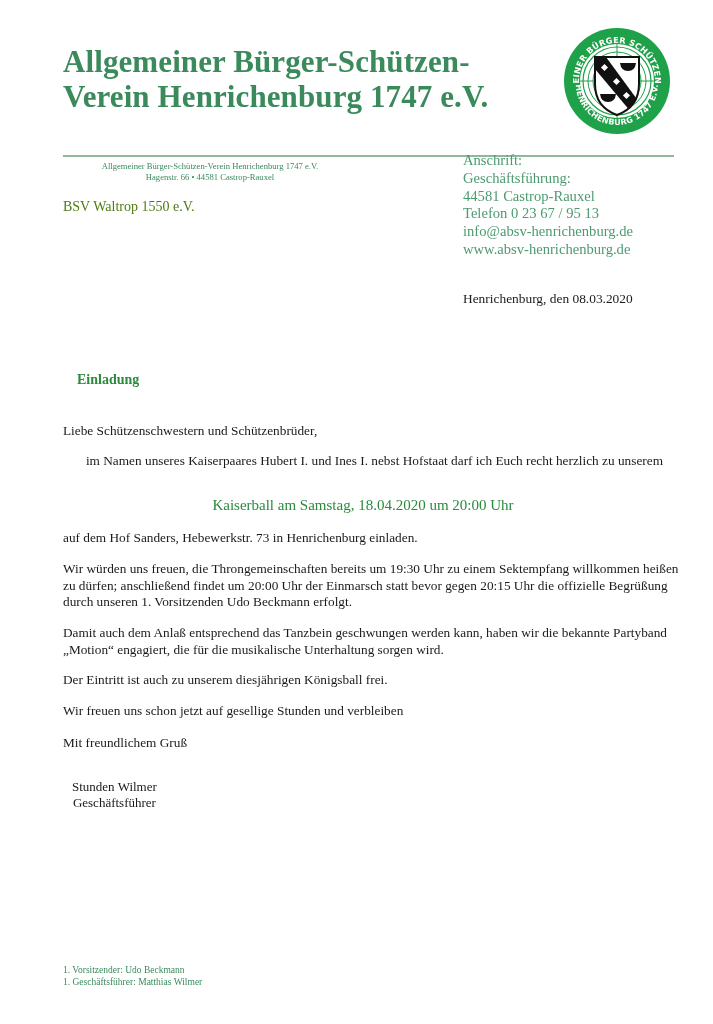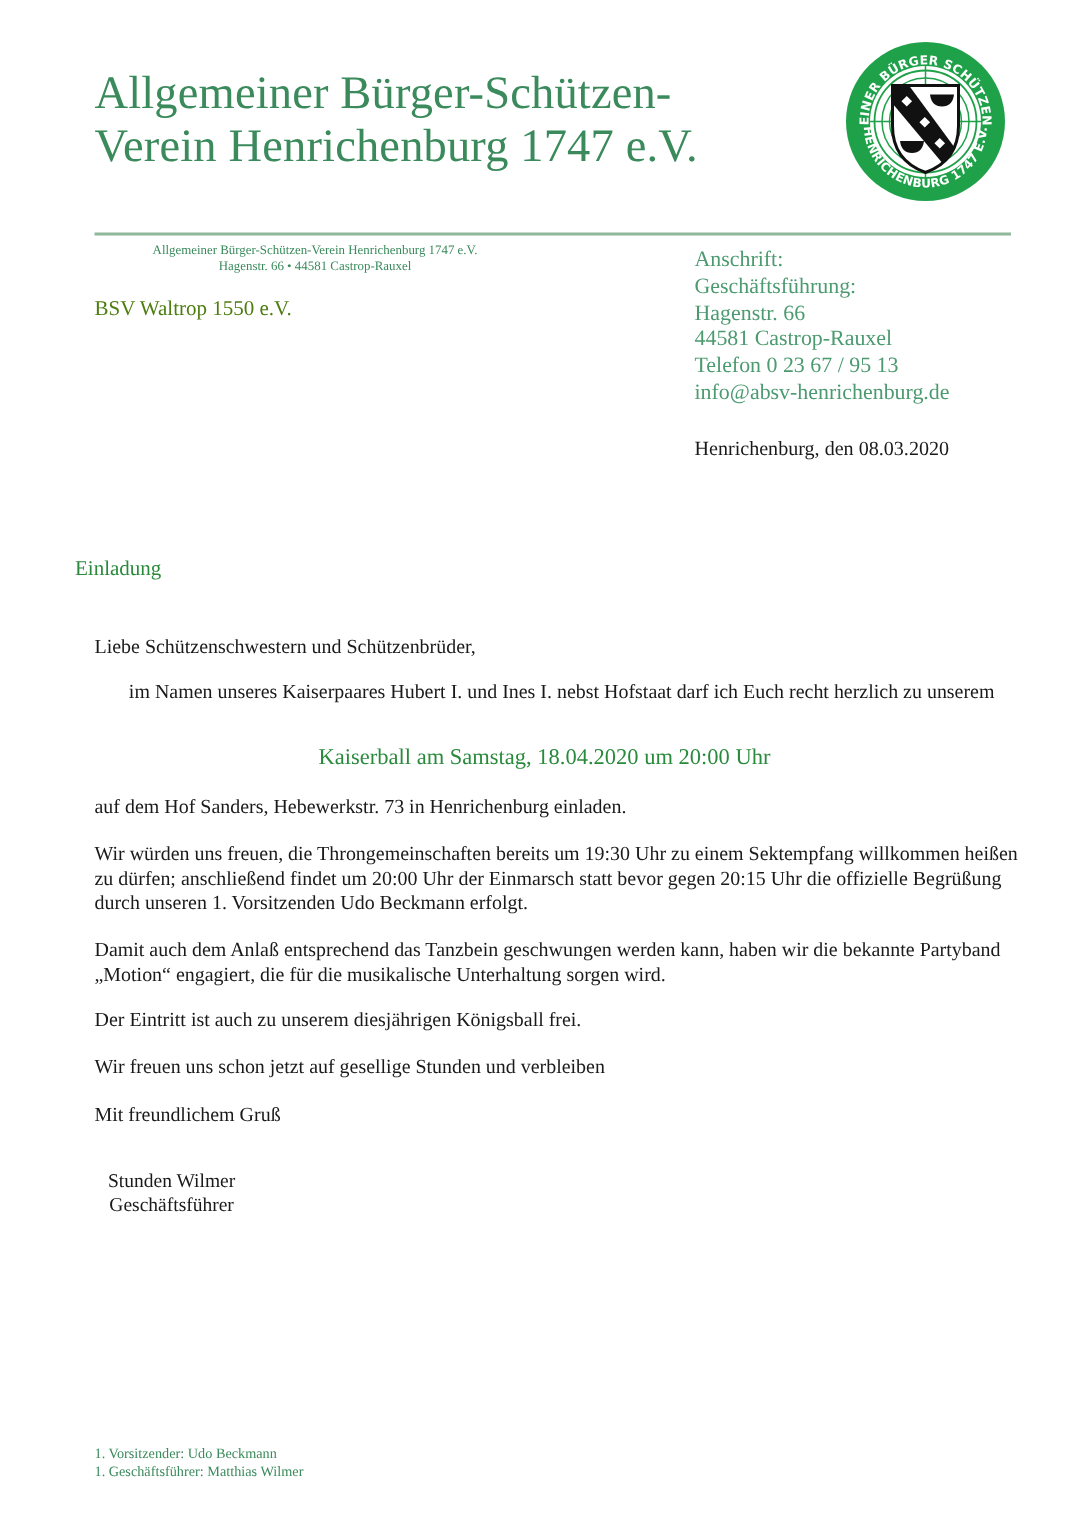--- a/index.html
+++ b/index.html
@@ -17,20 +17,21 @@
     }
     .abs { position: absolute; }
 
     .org-title {
       left: 63px;
       top: 44px;
       font-size: 31px;
       line-height: 35px;
       color: #3a8a5c;
       letter-spacing: 0.1px;
+      font-weight: bold;
     }
     .org-title div { white-space: nowrap; }
 
     .logo {
       left: 562px;
       top: 24px;
       width: 110px;
       height: 114px;
     }
 
@@ -56,40 +57,40 @@
     .recipient {
       left: 63px;
       top: 199px;
       font-size: 14px;
       color: #4d7c0f;
       white-space: nowrap;
     }
 
     .address-block {
       left: 463px;
-      top: 165px;
+      top: 152px;
       font-size: 14.6px;
       line-height: 17.8px;
       color: #4c9a70;
       white-space: nowrap;
     }
 
     .date-line {
       left: 463px;
       top: 291px;
       font-size: 13.4px;
       color: #1a1a1a;
       white-space: nowrap;
     }
 
     .subject {
-      left: 50px;
+      left: 77px;
       top: 372px;
       font-size: 14px;
-      font-weight: normal;
+      font-weight: bold;
       color: #2a8a3c;
     }
 
     .body-text {
       left: 63px;
       width: 600px;
       font-size: 13.3px;
       line-height: 16.5px;
       color: #1a1a1a;
     }
@@ -174,24 +175,24 @@
 <div class="abs sender-line">
   <div>Allgemeiner Bürger-Schützen-Verein Henrichenburg 1747 e.V.</div>
   <div>Hagenstr. 66 • 44581 Castrop-Rauxel</div>
 </div>
 
 <div class="abs recipient">BSV Waltrop 1550 e.V.</div>
 
 <div class="abs address-block">
   <div>Anschrift:</div>
   <div>Geschäftsführung:</div>
-  <div>Hagenstr. 66</div>
   <div>44581 Castrop-Rauxel</div>
   <div>Telefon 0 23 67 / 95 13</div>
   <div>info@absv-henrichenburg.de</div>
+  <div>www.absv-henrichenburg.de</div>
 </div>
 
 <div class="abs date-line">Henrichenburg, den 08.03.2020</div>
 
 <div class="abs subject">Einladung</div>
 
 <div class="abs body-text" style="top:423px;">Liebe Schützenschwestern und Schützenbrüder,</div>
 
 <div class="abs body-text" style="top:453px;">
   <div style="white-space:nowrap;text-align:right;">im Namen unseres Kaiserpaares Hubert I. und Ines I. nebst Hofstaat darf ich Euch recht herzlich zu unserem</div>

